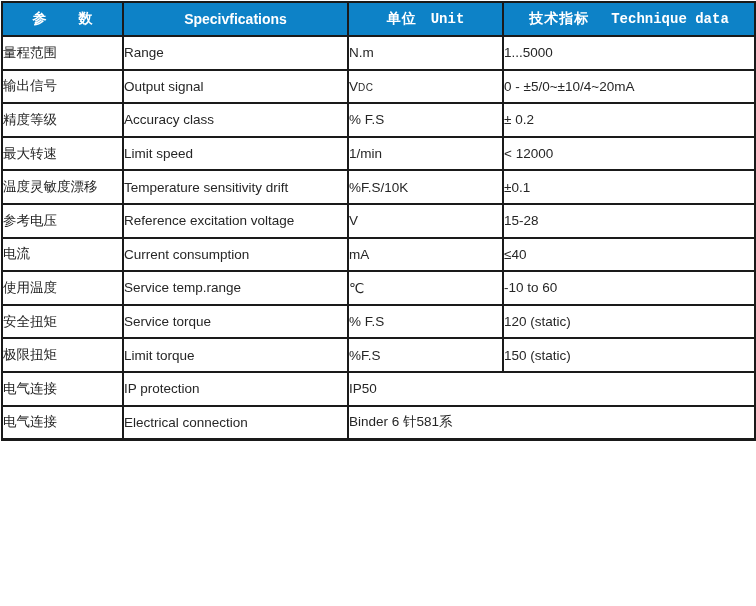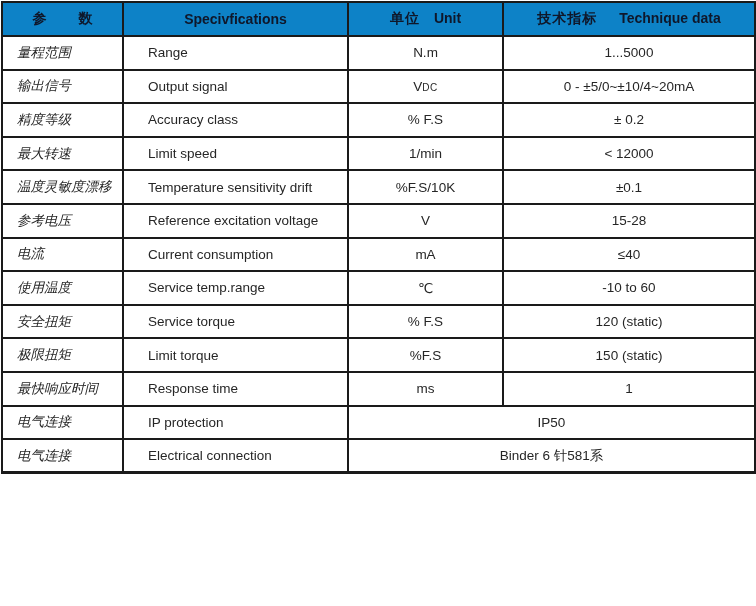--- a/index.html
+++ b/index.html
@@ -25,51 +25,48 @@
   .spec-table th,
   .spec-table td {
     border: 2px solid #1a1a1a;
     box-sizing: border-box;
     padding: 0;
     overflow: hidden;
     white-space: nowrap;
   }
   .spec-table thead th {
     background: #0d82c7;
-    color: #0f172a;
+    color: #ffffff;
     font-weight: bold;
     font-size: 14px;
     height: 34px;
     text-align: center;
     vertical-align: middle;
   }
-  .hdr-pair { display: inline-flex; align-items: baseline; }
+  .hdr-pair { display: inline-flex; align-items: baseline; font-family: Liberation Mono, monospace; }
   .hdr-zh { letter-spacing: 1px; }
   .hdr-gap-sm { display: inline-block; width: 14px; }
   .hdr-gap-lg { display: inline-block; width: 22px; }
   .hdr-param { letter-spacing: 14px; padding-left: 14px; }
   .spec-table tbody td {
     height: 33.6px;
     font-size: 13.5px;
     color: #262626;
     vertical-align: middle;
   }
   td.c-param {
     text-align: left;
-    padding-left: 14px;
+    padding-left: 0;
     font-size: 13px;
-    font-style: italic;
   }
   td.c-spec {
     text-align: left;
-    padding-left: 24px;
   }
   td.c-unit, td.c-value, td.c-merged {
-    text-align: center;
-    border-radius: 8px;
+    text-align: left;
   }
   .unit-sub {
     font-size: 10px;
     letter-spacing: 0.5px;
   }
 </style>
 </head>
 <body>
 
 <div class="page">
@@ -159,26 +156,20 @@
           <td class="c-unit">% F.S</td>
           <td class="c-value">120 (static)</td>
         </tr>
         <tr>
           <td class="c-param">极限扭矩</td>
           <td class="c-spec">Limit torque</td>
           <td class="c-unit">%F.S</td>
           <td class="c-value">150 (static)</td>
         </tr>
         <tr>
-          <td class="c-param">最快响应时间</td>
-          <td class="c-spec">Response time</td>
-          <td class="c-unit">ms</td>
-          <td class="c-value">1</td>
-        </tr>
-        <tr>
           <td class="c-param">电气连接</td>
           <td class="c-spec">IP protection</td>
           <td class="c-merged" colspan="2">IP50</td>
         </tr>
         <tr>
           <td class="c-param">电气连接</td>
           <td class="c-spec">Electrical connection</td>
           <td class="c-merged" colspan="2">Binder 6 针581系</td>
         </tr>
       </tbody>

